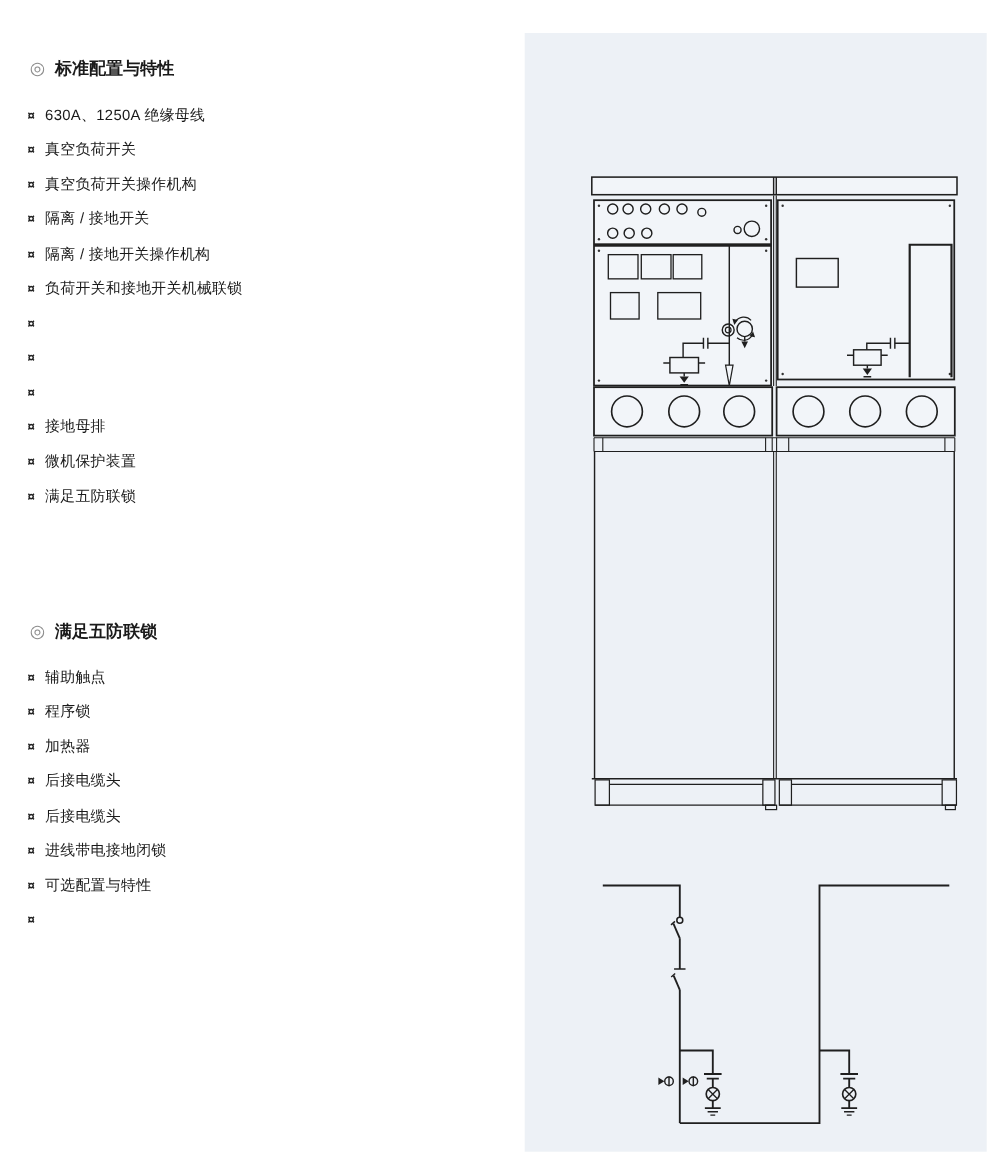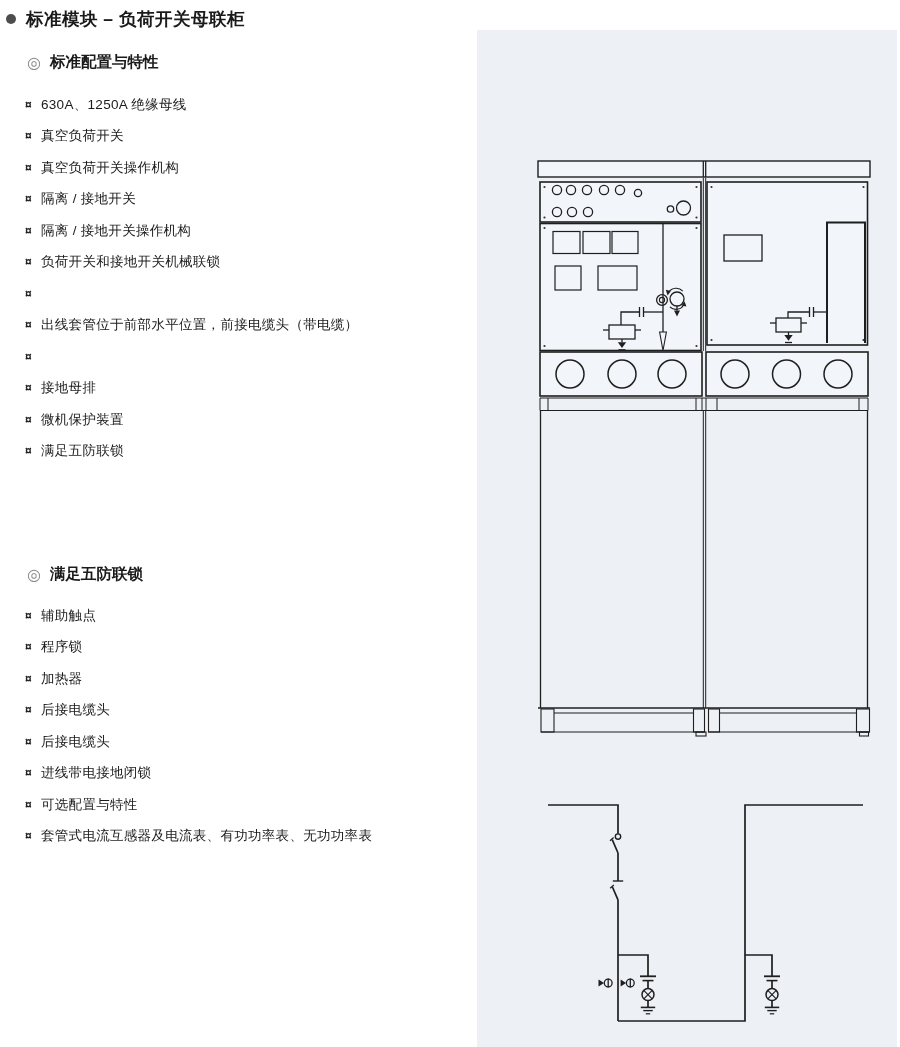--- a/index.html
+++ b/index.html
@@ -24,24 +24,20 @@
   ul.features .bullet{font-size:12px;font-weight:700;margin-right:9px;color:#222;line-height:1}
   .diagram-panel{position:absolute;left:477px;top:30px;width:420px;height:1017px;
     background:var(--panel_bg,#edf1f6)}
   .diagram-panel svg{position:absolute;left:0;top:0;display:block}
 </style>
 </head>
 <body>
 
 <div class="page">
 
-  <div class="title-row">
-    <span class="dot"></span>
-    <h1>标准模块 – 负荷开关母联柜</h1>
-  </div>
 
   <div class="section-heading sec1">
     <span class="marker">◎</span>
     <span>标准配置与特性</span>
   </div>
   <ul class="features list1">
       <li>
         <span class="bullet">¤</span>
         <span>630A、1250A 绝缘母线</span>
       </li>
@@ -63,21 +59,20 @@
       </li>
       <li>
         <span class="bullet">¤</span>
         <span>负荷开关和接地开关机械联锁</span>
       </li>
       <li>
         <span class="bullet">¤</span>
       </li>
       <li>
         <span class="bullet">¤</span>
-        <span>出线套管位于前部水平位置，前接电缆头（带电缆）</span>
       </li>
       <li>
         <span class="bullet">¤</span>
       </li>
       <li>
         <span class="bullet">¤</span>
         <span>接地母排</span>
       </li>
       <li>
         <span class="bullet">¤</span>
@@ -117,21 +112,20 @@
       <li>
         <span class="bullet">¤</span>
         <span>进线带电接地闭锁</span>
       </li>
       <li>
         <span class="bullet">¤</span>
         <span>可选配置与特性</span>
       </li>
       <li>
         <span class="bullet">¤</span>
-        <span>套管式电流互感器及电流表、有功功率表、无功功率表</span>
       </li>
     </ul>
 
   <div class="diagram-panel">
     <svg width="420" height="1017" viewBox="0 0 420 1017">
       <g stroke="#1f1f1f" fill="none" stroke-width="1.3">
 
         <rect x="61" y="131" width="332" height="16" fill="#f2f5f9" stroke-width="1.4"></rect>
         <line x1="226.3" y1="131" x2="226.3" y2="147"></line>
         <line x1="228.7" y1="131" x2="228.7" y2="147"></line>

